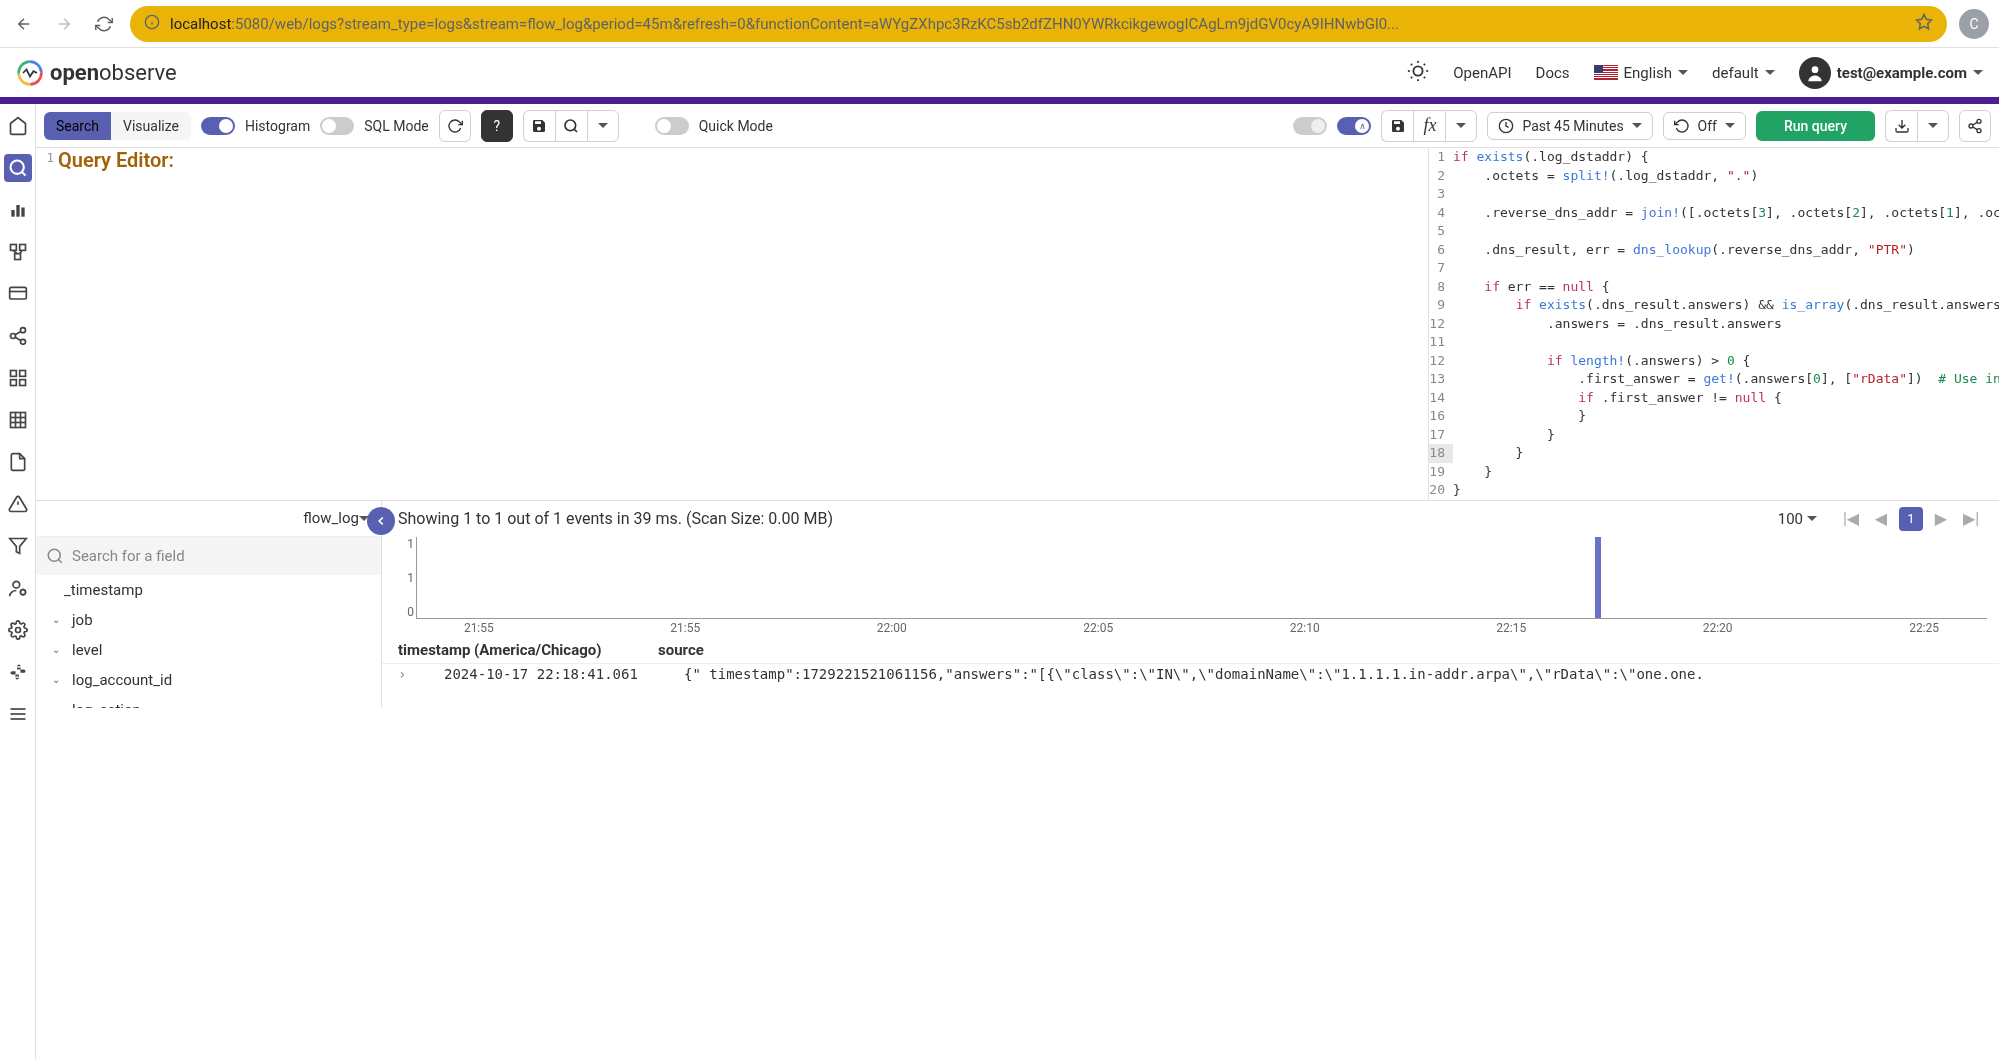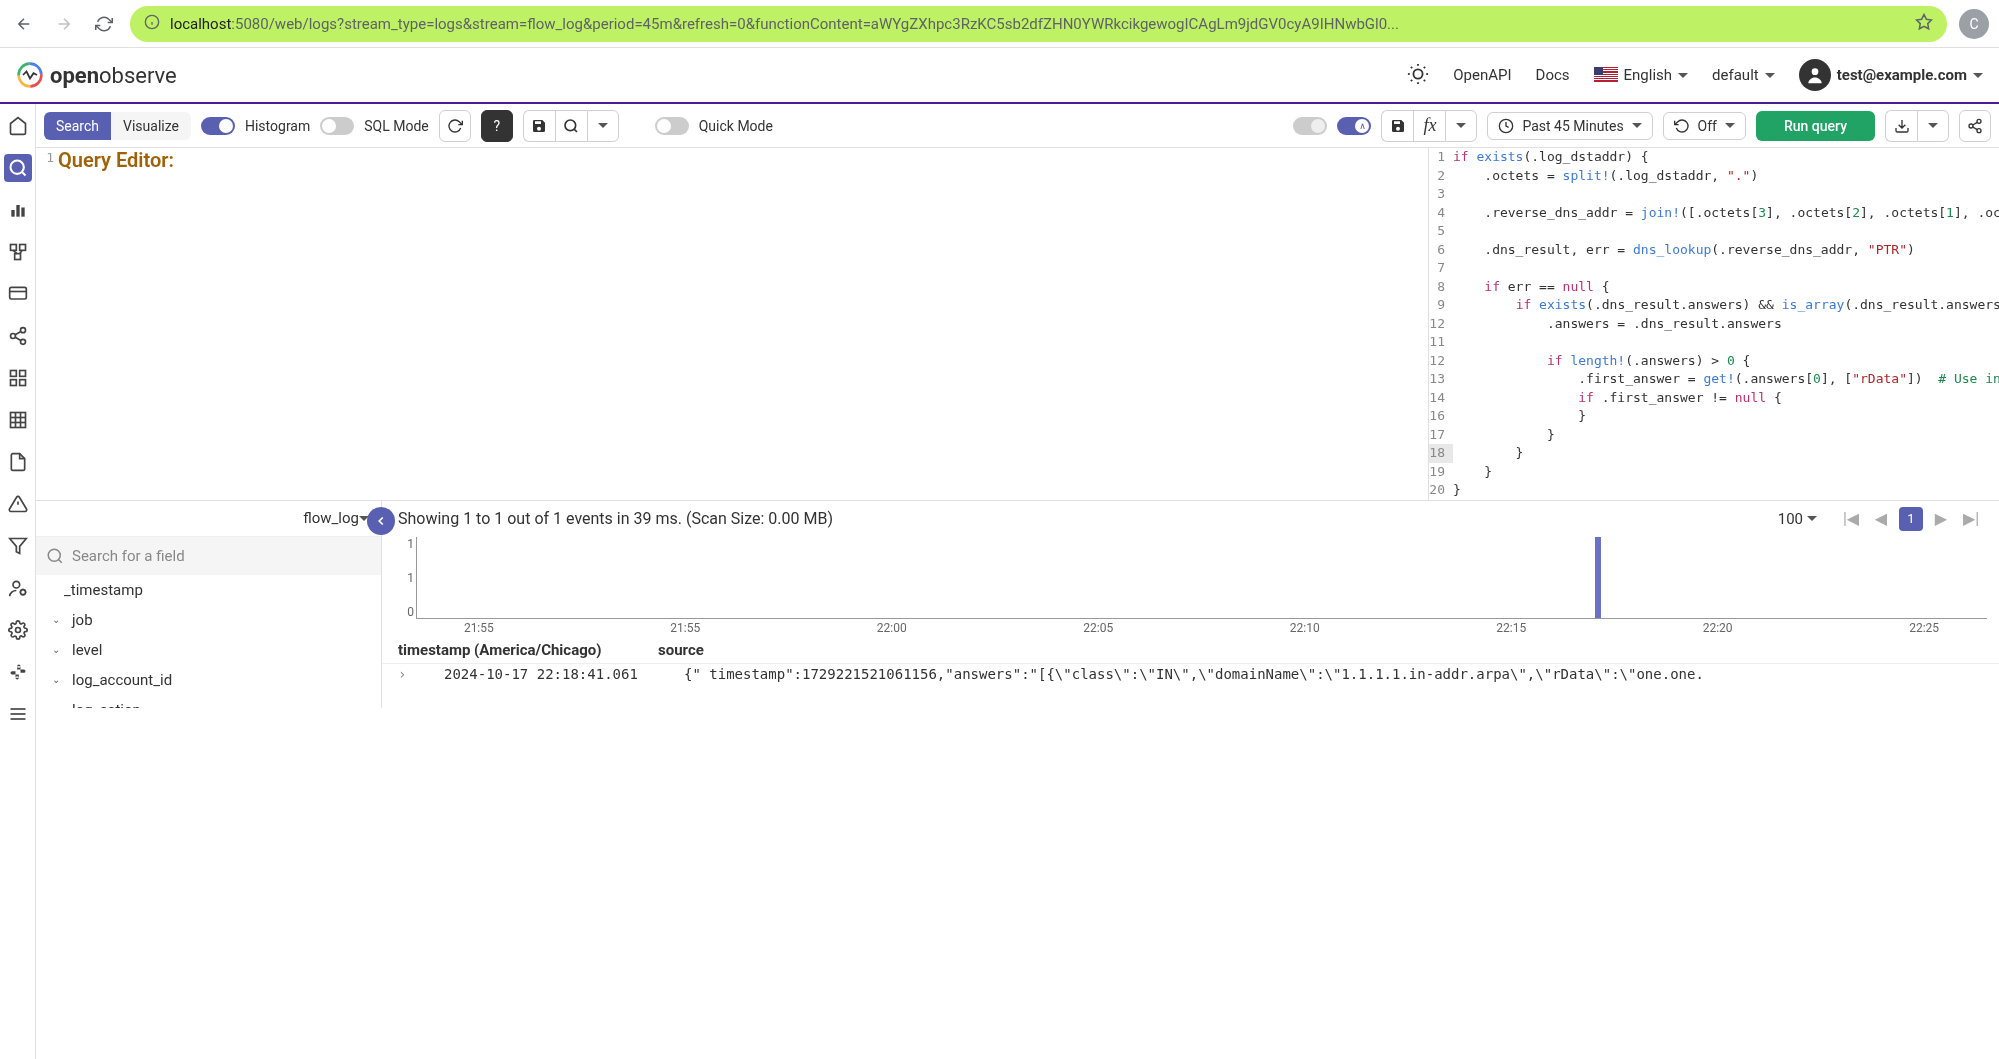--- a/index.html
+++ b/index.html
@@ -2,46 +2,46 @@
 <html><head>
 <meta charset="utf-8">
 <style>
 * { box-sizing: border-box; margin: 0; padding: 0; }
 body { font-family: -apple-system, BlinkMacSystemFont, "Segoe UI", Roboto, sans-serif; font-size: 14px; color: #333; background: #fff; overflow: hidden; }
 
 
 .browser-bar { height: 48px; display: flex; align-items: center; padding: 0 10px; gap: 12px; border-bottom: 1px solid #e0e0e0; background: #fff; }
 .browser-btn { width: 28px; height: 28px; display: flex; align-items: center; justify-content: center; color: #5f6368; border-radius: 50%; }
 .browser-btn svg { width: 18px; height: 18px; }
-.url-bar { flex: 1; height: 36px; background: #bef264; border-radius: 18px; display: flex; align-items: center; padding: 0 14px; gap: 10px; color: #5f6368; }
+.url-bar { flex: 1; height: 36px; background: #eab308; border-radius: 18px; display: flex; align-items: center; padding: 0 14px; gap: 10px; color: #5f6368; }
 .url-bar .url-text { flex: 1; white-space: nowrap; overflow: hidden; text-overflow: ellipsis; font-size: 15px; color: #202124; }
 .url-host { color: #202124; }
 .url-rest { color: #5f6368; }
 .star-icon, .info-icon { color: #5f6368; }
 .avatar-circle { width: 30px; height: 30px; border-radius: 50%; background: #9aa0a6; color: #fff; display: flex; align-items: center; justify-content: center; font-size: 14px; }
 
 
-.app-header { height: 56px; display: flex; align-items: center; padding: 0 16px; gap: 18px; border-bottom: 2px solid #4c1d95; }
+.app-header { height: 56px; display: flex; align-items: center; padding: 0 16px; gap: 18px; border-bottom: 7px solid #4c1d95; }
 .logo { display: flex; align-items: center; gap: 6px; font-size: 22px; font-weight: 400; }
 .logo-circle { width: 28px; height: 28px; position: relative; }
 .logo-text b { font-weight: 700; }
 .header-spacer { flex: 1; }
 .header-right { display: flex; align-items: center; gap: 24px; }
 .header-item { display: flex; align-items: center; gap: 6px; font-size: 15px; color: #333; }
 .flag { width: 24px; height: 16px; background: linear-gradient(to bottom, #b22234 7%, white 7% 14%, #b22234 14% 21%, white 21% 28%, #b22234 28% 35%, white 35% 42%, #b22234 42% 49%, white 49% 56%, #b22234 56% 63%, white 63% 70%, #b22234 70% 77%, white 77% 84%, #b22234 84% 91%, white 91%); position: relative; }
 .flag::before { content:""; position:absolute; top:0; left:0; width:40%; height:50%; background:#3c3b6e; }
 .user-avatar { width: 32px; height: 32px; border-radius: 50%; background: #333; display:flex; align-items:center; justify-content:center; }
 .user-avatar svg { fill:#fff; width:20px; height:20px; }
 .caret { border-left: 5px solid transparent; border-right: 5px solid transparent; border-top: 5px solid #555; }
 
 
 .toolbar { height: 44px; display: flex; align-items: center; padding: 0 8px; gap: 10px; border-bottom: 1px solid #e0e0e0; margin-left: 36px; }
 .seg { display: flex; border-radius: 6px; overflow: hidden; }
 .seg-btn { padding: 6px 12px; font-size: 14px; background: #f5f5f5; }
-.seg-btn.active { background: #5960b2; color: #ffffff; }
+.seg-btn.active { background: #5960b2; color: #000000; }
 .toggle { width: 34px; height: 18px; background: #ccc; border-radius: 9px; position: relative; }
 .toggle.on { background: #5960b2; }
 .toggle .knob { position: absolute; width: 14px; height: 14px; background: #fff; border-radius: 50%; top: 2px; left: 2px; }
 .toggle.on .knob { left: 18px; }
 .tool-btn { width: 32px; height: 32px; border: 1px solid #d0d0d0; border-radius: 6px; display: flex; align-items: center; justify-content: center; background: #fff; }
 .tool-btn.dark { background: #333; color: #fff; border-color:#333; }
 .tool-group { display: flex; }
 .tool-group .tool-btn { border-radius: 0; border-right: none; }
 .tool-group .tool-btn:first-child { border-radius: 6px 0 0 6px; }
 .tool-group .tool-btn:last-child { border-radius: 0 6px 6px 0; border-right: 1px solid #d0d0d0; }

